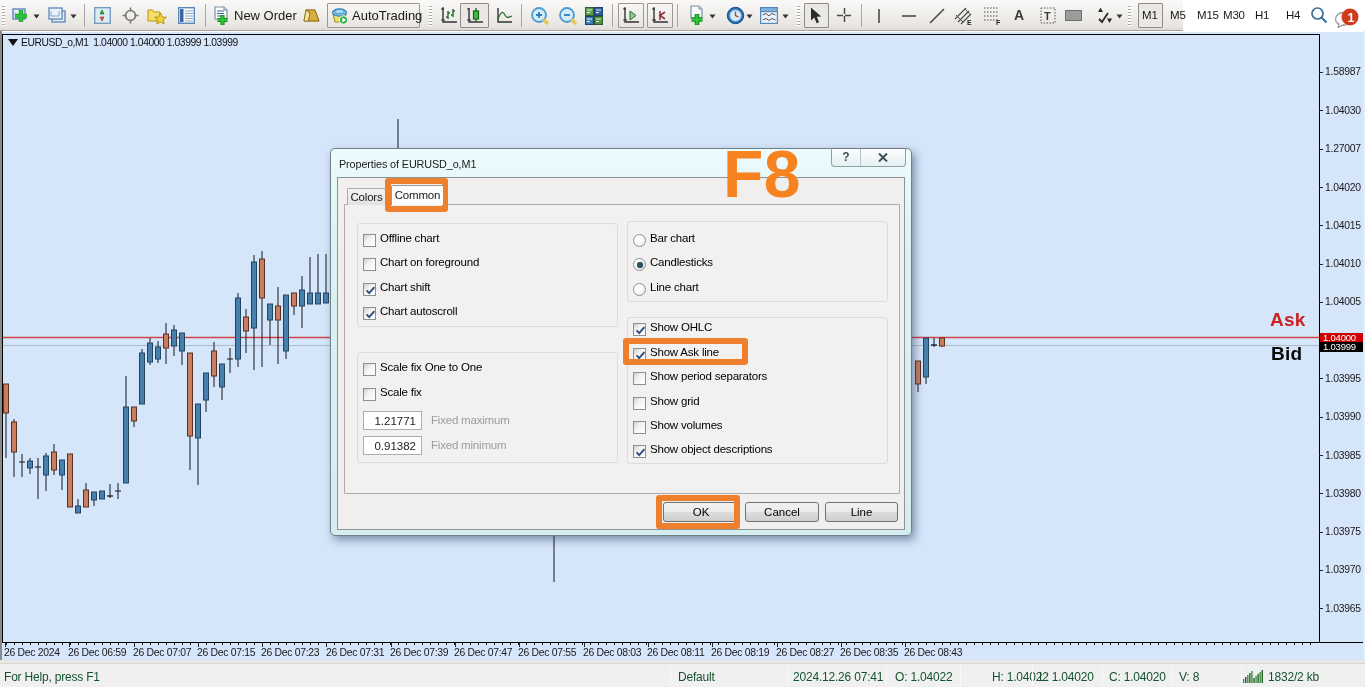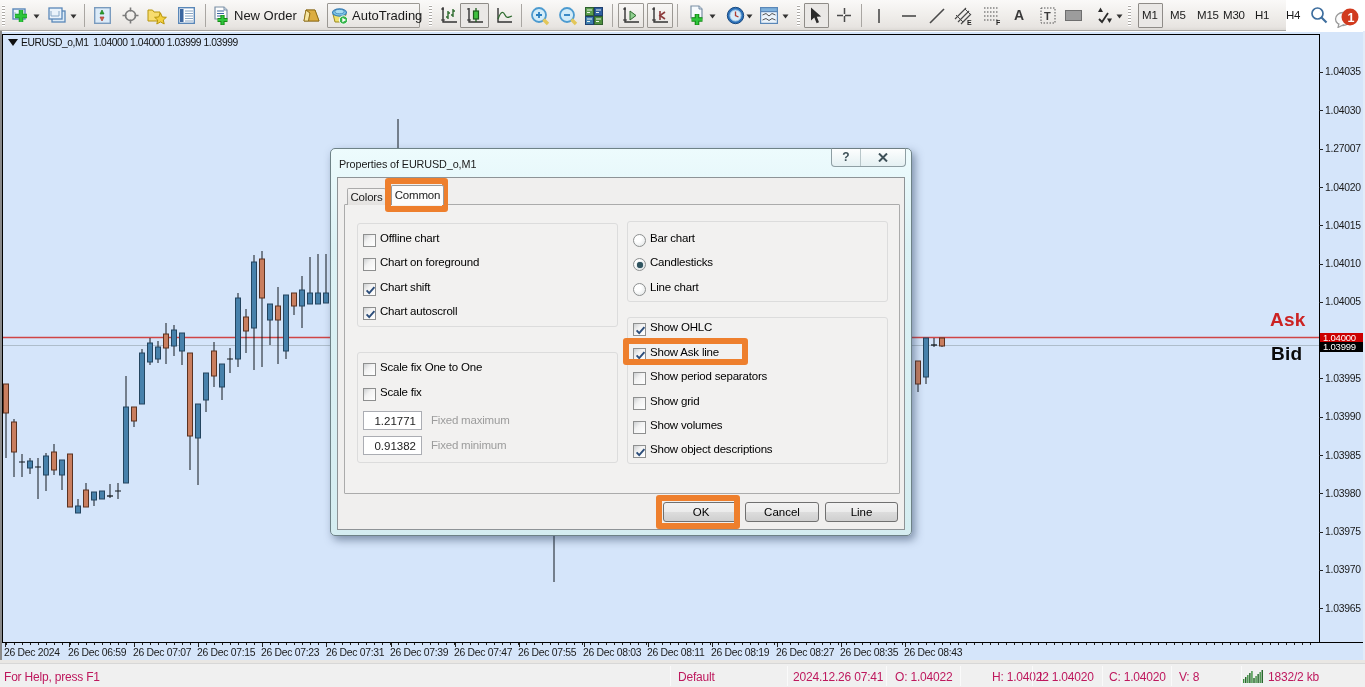--- a/index.html
+++ b/index.html
@@ -1,19 +1,19 @@
 <!DOCTYPE html>
 <html><head><meta charset="utf-8"><title>MT4</title>
 <style>
 * { margin:0; padding:0; box-sizing:border-box; }
 html,body { width:1365px; height:687px; overflow:hidden; font-family:"Liberation Sans",sans-serif; }
 #root { position:relative; width:1365px; height:687px; background:#D5E5FA; }
 
 
-#toolbar { position:absolute; left:0; top:0; width:1286px; height:31px;
+#toolbar { position:absolute; left:0; top:0; width:1183px; height:31px;
   background:linear-gradient(#FAF9F8,#EFEDEA 55%,#E7E4E1 90%,#DDDAD6);
   border-bottom:1px solid #A9A6A2; }
 .ti { position:absolute; }
 .tt { position:absolute; top:8px; font-size:13px; color:#1A1A1A; }
 .tf { position:absolute; top:9px; font-size:11.5px; letter-spacing:-0.2px; color:#1A1A1A; }
 .grip { position:absolute; top:5px; width:3px; height:21px;
   background:repeating-linear-gradient(#FFF 0 1px,#ABA8A4 1px 2px,#FFF 2px 3px); width:2.5px; }
 .tsep { position:absolute; top:4px; width:1px; height:23px; background:#A9A6A2; }
 .tbtn { position:absolute; top:3px; height:25px; border:1px solid #9B9893; border-radius:1px; }
 .tbtn.prs { background:#EAE8E6; border-color:#8F8C88; }
@@ -72,21 +72,21 @@
   text-align:center; line-height:18px; }
 
 
 .obox { position:absolute; border:6px solid #EE7F2D; border-radius:3px; }
 #f8 { position:absolute; left:723px; top:136px; font-size:66px; font-weight:bold; color:#F6831F;
   letter-spacing:0.5px; }
 
 
 #status { position:absolute; left:0; top:663px; width:1365px; height:24px; background:#F0F0F0;
   border-top:1px solid #D7D7D7; }
-.st { position:absolute; top:6px; font-size:12px; letter-spacing:-0.2px; color:#be185d; white-space:nowrap; }
+.st { position:absolute; top:6px; font-size:12px; letter-spacing:-0.2px; color:#14532d; white-space:nowrap; }
 .sdiv { position:absolute; top:2px; width:1px; height:20px; background:#D0D0D0;
   border-right:1px solid #FAFAFA; }
 #winborder { position:absolute; left:0; top:31px; width:2px; height:629px; background:#8A8A8A; }
 #botstrip { position:absolute; left:0; top:660px; width:1365px; height:3px; background:#E9E7E4; }
 </style></head>
 <body>
 <div id="root">
 <div id="chartwin">
   <div id="chartbg"></div>
   <svg id="csvg" style="position:absolute;left:0;top:0" width="1365" height="660" viewBox="0 0 1365 660">
@@ -184,21 +184,21 @@
 <rect x="939.5" y="338" width="5" height="8" fill="#C97E5F" stroke="#5A3221" stroke-width="1"></rect>
 <line x1="398" y1="119" x2="398" y2="149" stroke="#13191E" stroke-width="1"></line>
 <line x1="554" y1="536" x2="554" y2="582" stroke="#13191E" stroke-width="1"></line>
   </svg>
   <div class="frame" style="left:2px;top:34px;width:1317px;height:1px"></div>
   <div class="frame" style="left:2px;top:642px;width:1361px;height:1px"></div>
   <div class="frame" style="left:2px;top:34px;width:1px;height:609px"></div>
   <div class="frame" style="left:1319px;top:34px;width:1px;height:609px"></div>
   <div id="carrow"></div>
   <div id="ctitle">EURUSD_o,M1&nbsp;&nbsp;1.04000 1.04000 1.03999 1.03999</div>
-  <div class="plab" style="top:66px">1.04035</div>
+  <div class="plab" style="top:66px">1.58987</div>
 <div class="ptick" style="top:72px"></div>
 <div class="plab" style="top:105px">1.04030</div>
 <div class="ptick" style="top:110px"></div>
 <div class="plab" style="top:143px">1.27007</div>
 <div class="ptick" style="top:149px"></div>
 <div class="plab" style="top:182px">1.04020</div>
 <div class="ptick" style="top:187px"></div>
 <div class="plab" style="top:220px">1.04015</div>
 <div class="ptick" style="top:225px"></div>
 <div class="plab" style="top:258px">1.04010</div>
@@ -692,20 +692,21 @@
         </svg>
       </div>
       <div class="lb" style="left:319px;top:294px">Show object descriptions</div>
 <div class="btn" style="left:332px;top:353px;width:76px">OK</div>
 <div class="btn" style="left:414px;top:353px;width:74px">Cancel</div>
 <div class="btn" style="left:494px;top:353px;width:73px">Line</div>
 </div>
 <div class="obox" style="left:385px;top:178px;width:63px;height:34px"></div>
 <div class="obox" style="left:623px;top:338px;width:125px;height:27px"></div>
 <div class="obox" style="left:656px;top:495px;width:84px;height:34px"></div>
+<div id="f8">F8</div>
 <div id="status">
 <div class="st" style="left:4px">For Help, press F1</div>
 <div class="sdiv" style="left:670px"></div>
 <div class="st" style="left:678px">Default</div>
 <div class="sdiv" style="left:787px"></div>
 <div class="st" style="left:793px">2024.12.26 07:41</div>
 <div class="sdiv" style="left:886px"></div>
 <div class="st" style="left:895px">O: 1.04022</div>
 <div class="sdiv" style="left:960px"></div>
 <div class="st" style="left:992px">H: 1.04022</div>

